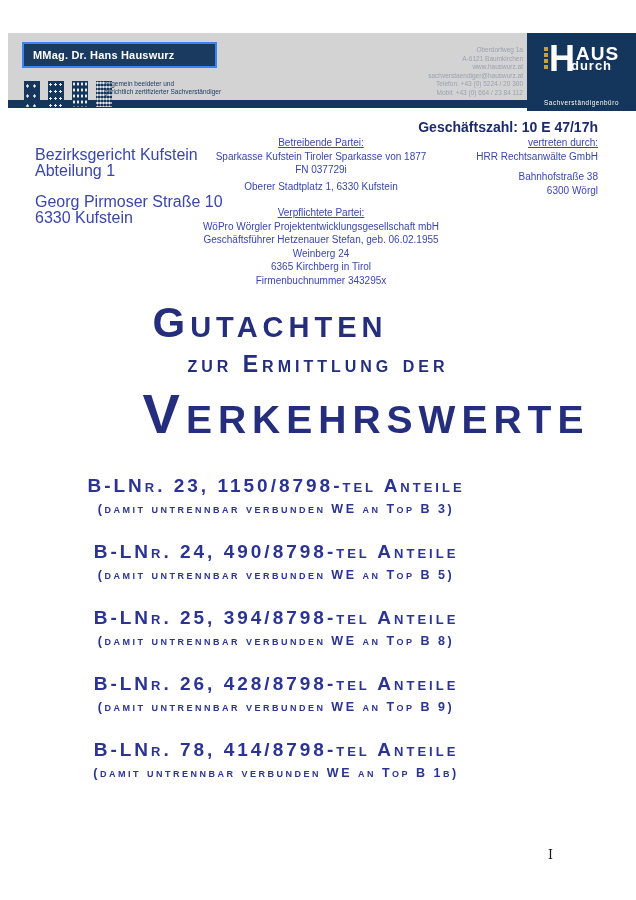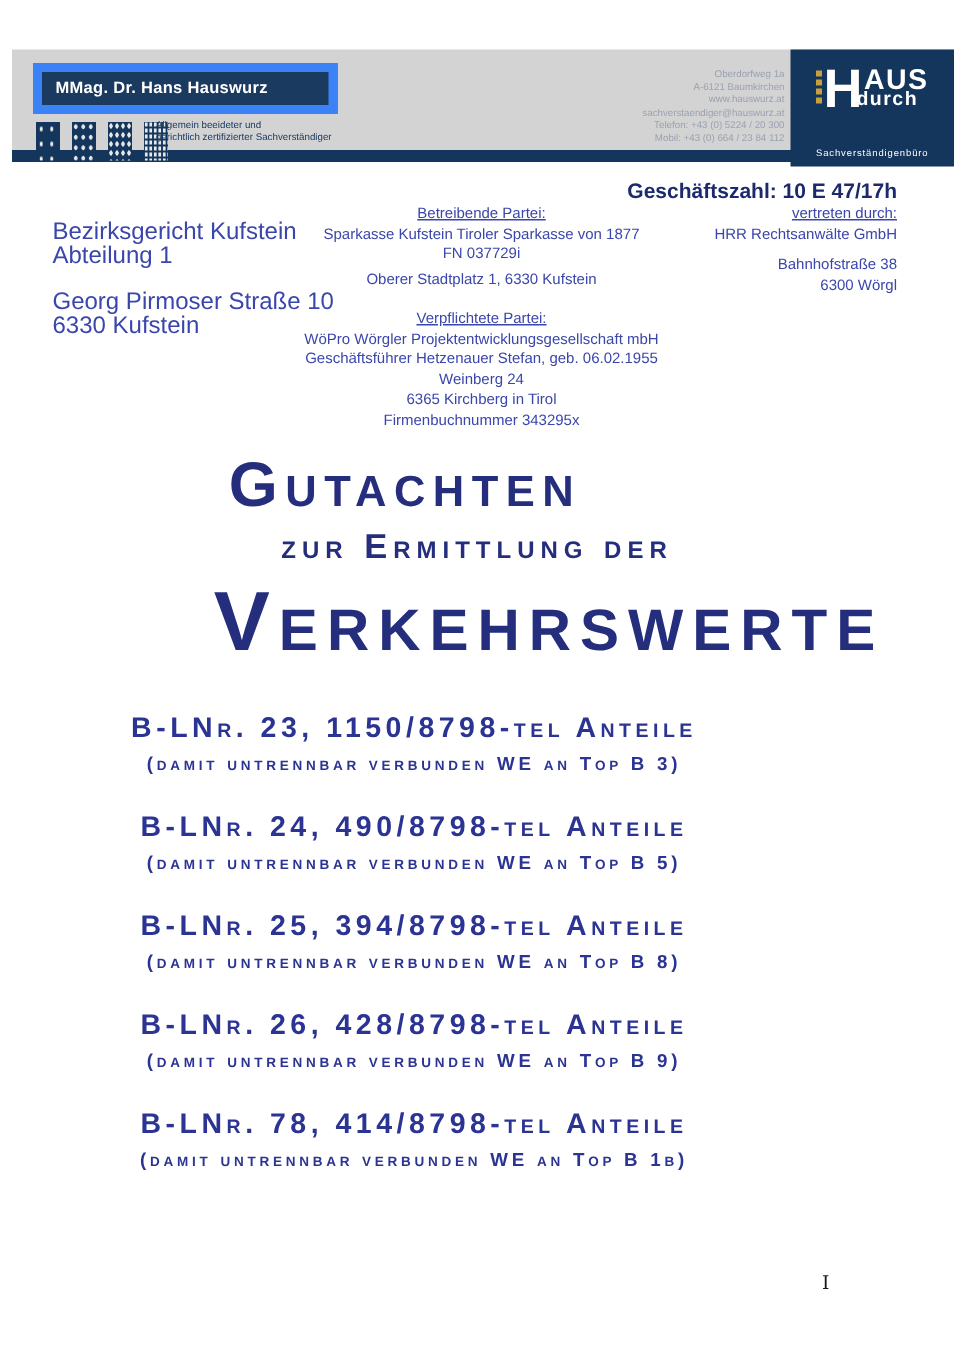--- a/index.html
+++ b/index.html
@@ -3,21 +3,21 @@
 <meta charset="utf-8">
 <style>
   html,body{margin:0;padding:0;background:#ffffff;}
   .page{position:relative;width:636px;height:900px;background:#ffffff;overflow:hidden;
         font-family:"Liberation Sans",sans-serif;}
 
   
   .band{position:absolute;left:8px;top:33px;width:628px;height:67px;background:#d3d3d3;}
   .rule{position:absolute;left:8px;top:100px;width:628px;height:8px;background:#15365c;}
   .nameplate{position:absolute;left:22px;top:42px;width:182px;height:22px;background:#1b3a5f;
-             border:6px solid #3b82f6;color:#ffffff;font-size:11px;font-weight:bold;
+             border:2px solid #3b82f6;color:#ffffff;font-size:11px;font-weight:bold;
              line-height:22px;padding-left:9px;letter-spacing:.2px;}
   .icons{position:absolute;left:22px;top:77px;display:flex;gap:4px;}
   .bicon{width:16px;height:26px;background-color:#15365c;
          background-image:radial-gradient(#e8e8e8 1px, transparent 1.2px);
          background-origin:content-box;background-clip:content-box;padding:4px 2px 6px;}
   .qualification{position:absolute;left:104px;top:80px;font-size:6.5px;line-height:8px;color:#1d3b63;}
   .contact{position:absolute;left:280px;width:243px;top:46px;text-align:right;
            font-size:6.5px;line-height:8.6px;color:#9aa1b0;}
   .logo{position:absolute;left:527px;top:33px;width:109px;height:78px;background:#15365c;color:#fff;}
   .logo-row{display:flex;justify-content:center;align-items:flex-start;padding-top:10px;}

